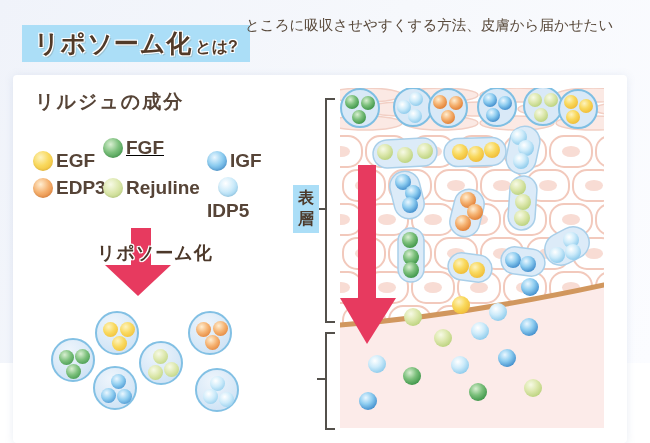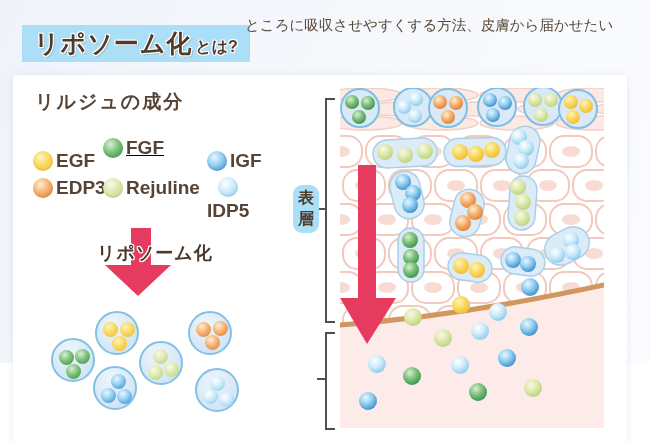--- a/index.html
+++ b/index.html
@@ -154,21 +154,21 @@
         </div>
         <div class="lipo-bubble" style="left: 182px; top: 293px;">
           <div class="lipo-dot" style="left: 12.5px; top: 5.5px; background: radial-gradient(circle at 38% 32%, rgb(255, 255, 255) 0%, rgb(205, 235, 250) 45%, rgb(124, 194, 232) 100%);"></div>
           <div class="lipo-dot" style="left: 5.5px; top: 18.5px; background: radial-gradient(circle at 38% 32%, rgb(255, 255, 255) 0%, rgb(205, 235, 250) 45%, rgb(124, 194, 232) 100%);"></div>
           <div class="lipo-dot" style="left: 21.5px; top: 21.5px; background: radial-gradient(circle at 38% 32%, rgb(255, 255, 255) 0%, rgb(205, 235, 250) 45%, rgb(124, 194, 232) 100%);"></div>
         </div>
       </div>
 
     <div class="bracket" style="left:312px; top:23px; height:225px;"></div>
     <div class="bracket-tick" style="left:304px; top:133px;"></div>
-    <div class="layer-badge" style="top:110px;border-radius:9px;">
+    <div class="layer-badge" style="top:110px;">
       <span>表層</span>
     </div>
 
     <div class="bracket" style="left:312px; top:257px; height:98px;"></div>
     <div class="bracket-tick" style="left:304px; top:303px;"></div>
 
     <svg id="skin-svg" width="264" height="340" viewBox="0 0 264 340">
         <defs>
           <radialGradient id="g-egf" cx="38%" cy="32%" r="80%">
             <stop offset="0%" stop-color="#fdf3c0"></stop>

